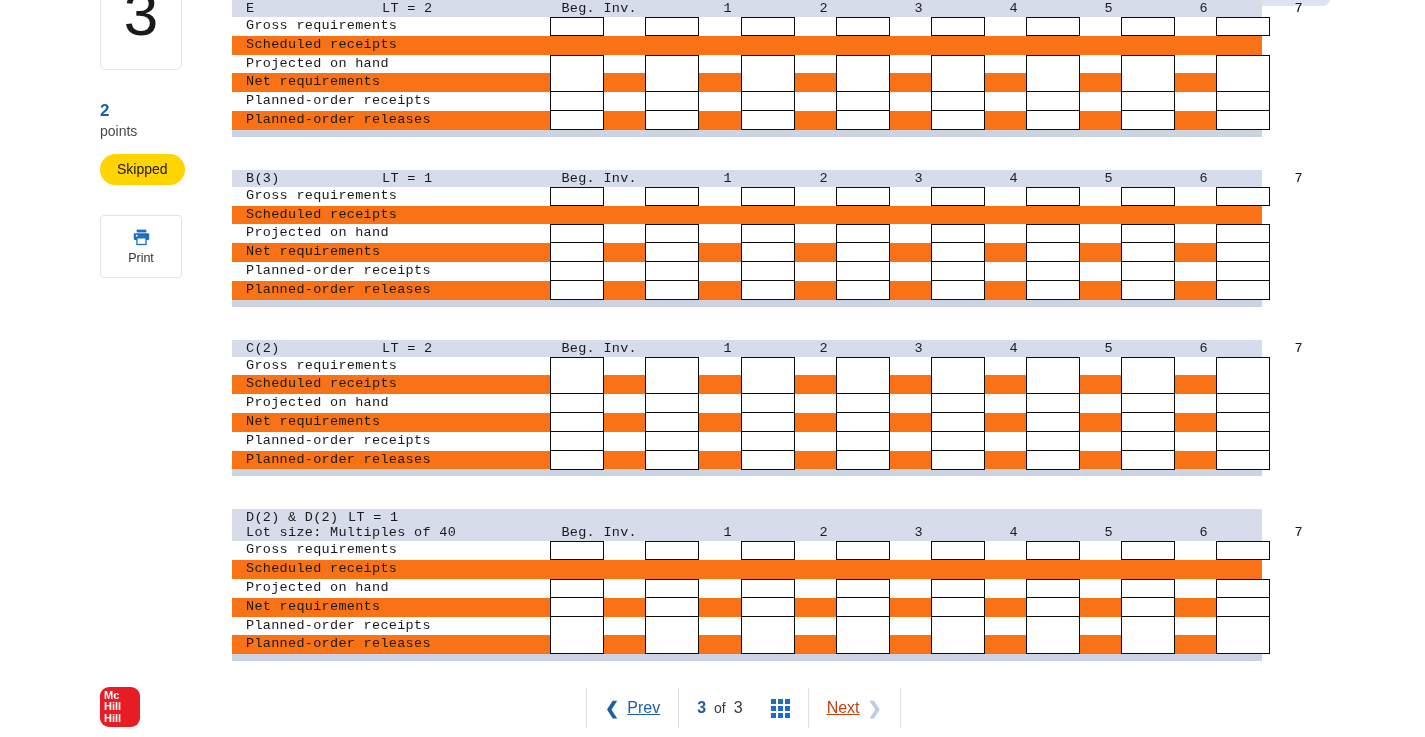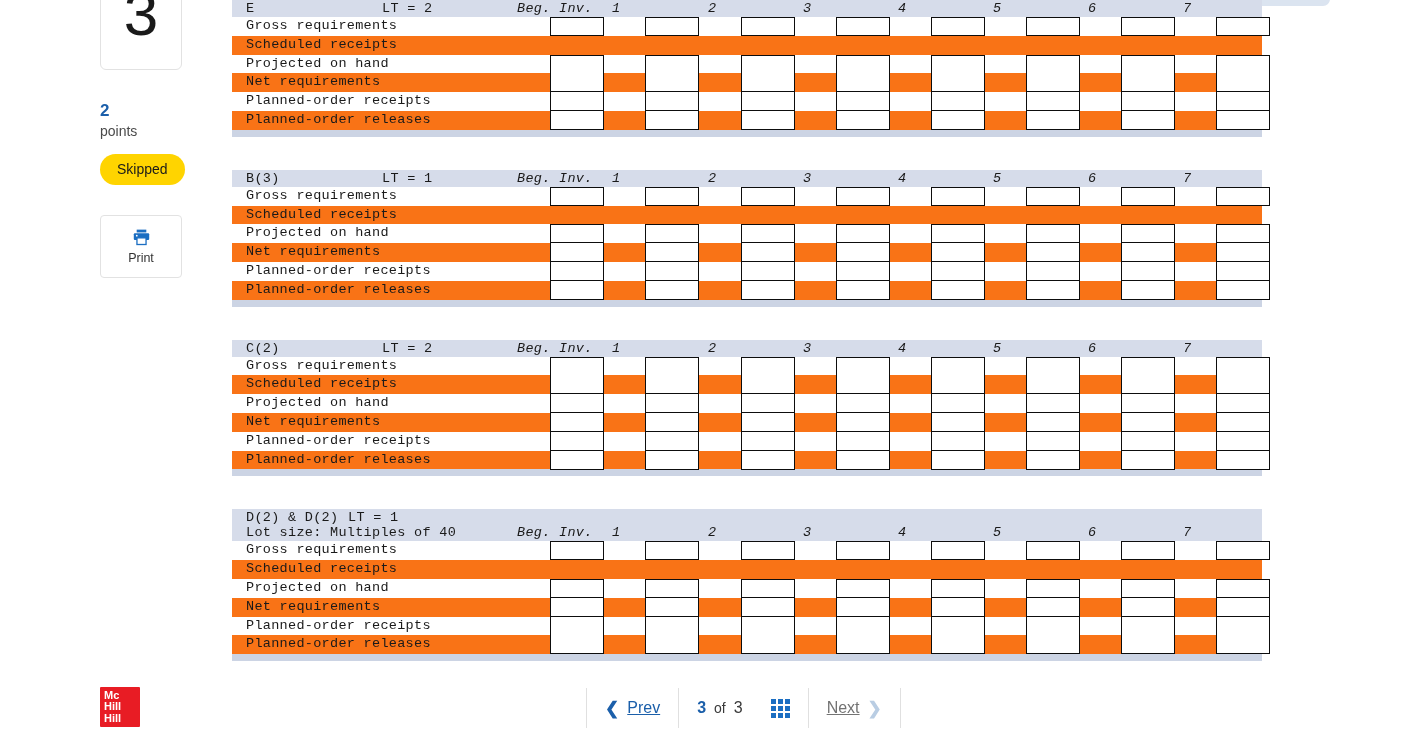--- a/index.html
+++ b/index.html
@@ -137,24 +137,23 @@
   }
   .hdr-lt-inline {
     position: absolute;
     left: 116px; top: 1px;
     white-space: pre;
     letter-spacing: 0.3px;
   }
   .hdr-col {
     position: absolute;
     top: 1px;
-    text-align: left;
+    text-align: right;
     white-space: pre;
     letter-spacing: 0.3px;
-    font-style: italic;
   }
   .hdr-col.lower { top: 16px; }
 
   .row {
     position: relative;
     height: 18.8px;
     background: #ffffff;
   }
   .row.alt { background: #f97316; }
   .row-label {
@@ -196,21 +195,21 @@
   .mh-logo {
     position: absolute;
     left: 100px; top: 15px;
     width: 40px; height: 40px;
     background: #e81c24;
     display: flex;
     flex-direction: column;
     align-items: flex-start;
     justify-content: center;
     padding-left: 4px;
-    border-radius: 1px;
+    border-radius: 9px;
   }
   .mh-line {
     color: #fff;
     font-size: 11px;
     font-weight: 700;
     line-height: 11.5px;
     font-family: "Liberation Sans", sans-serif;
   }
   .pager {
     position: absolute;
@@ -229,21 +228,21 @@
   }
   .pg-seg:first-child { border-left: 1px solid #e0e0e0; }
   .pg-seg.last { border-right: 1px solid #e0e0e0; }
   .pg-link {
     font-size: 16px;
     color: #1b5faa;
     text-decoration: underline;
     cursor: pointer;
   }
   .pg-link.disabled {
-    color: #737373;
+    color: #c2410c;
     cursor: default;
   }
   .chev {
     font-size: 17px;
     color: #1b5faa;
     font-weight: 700;
     line-height: 1;
   }
   .chev.dim { color: #b9cde3; }
   .pg-cur {

